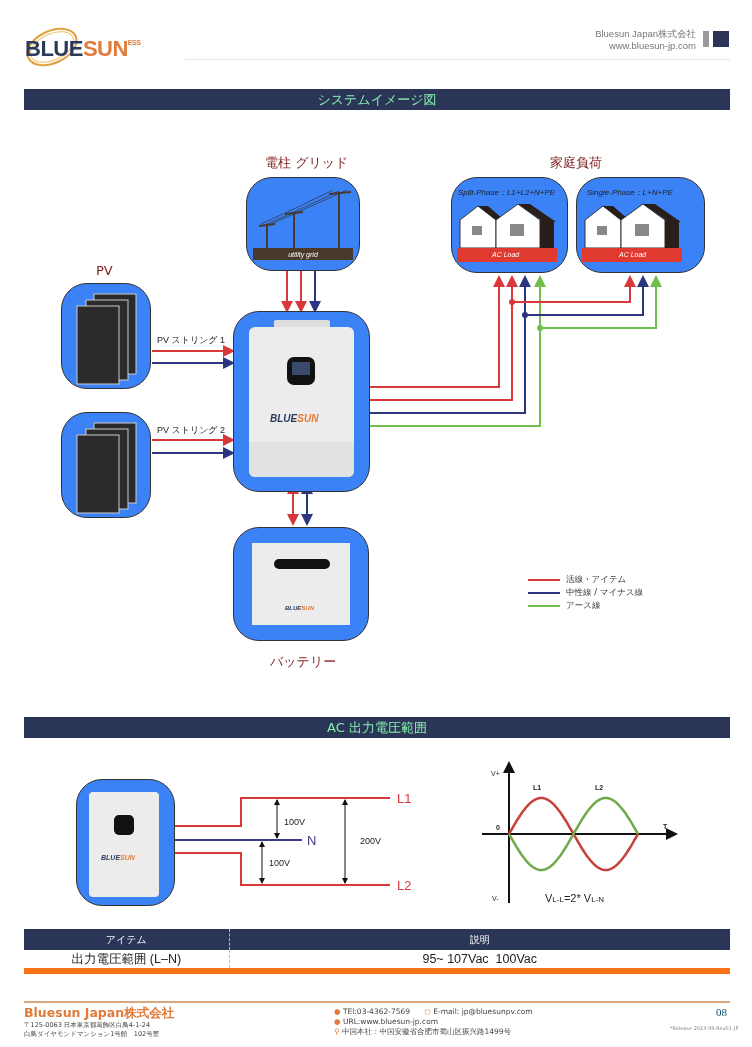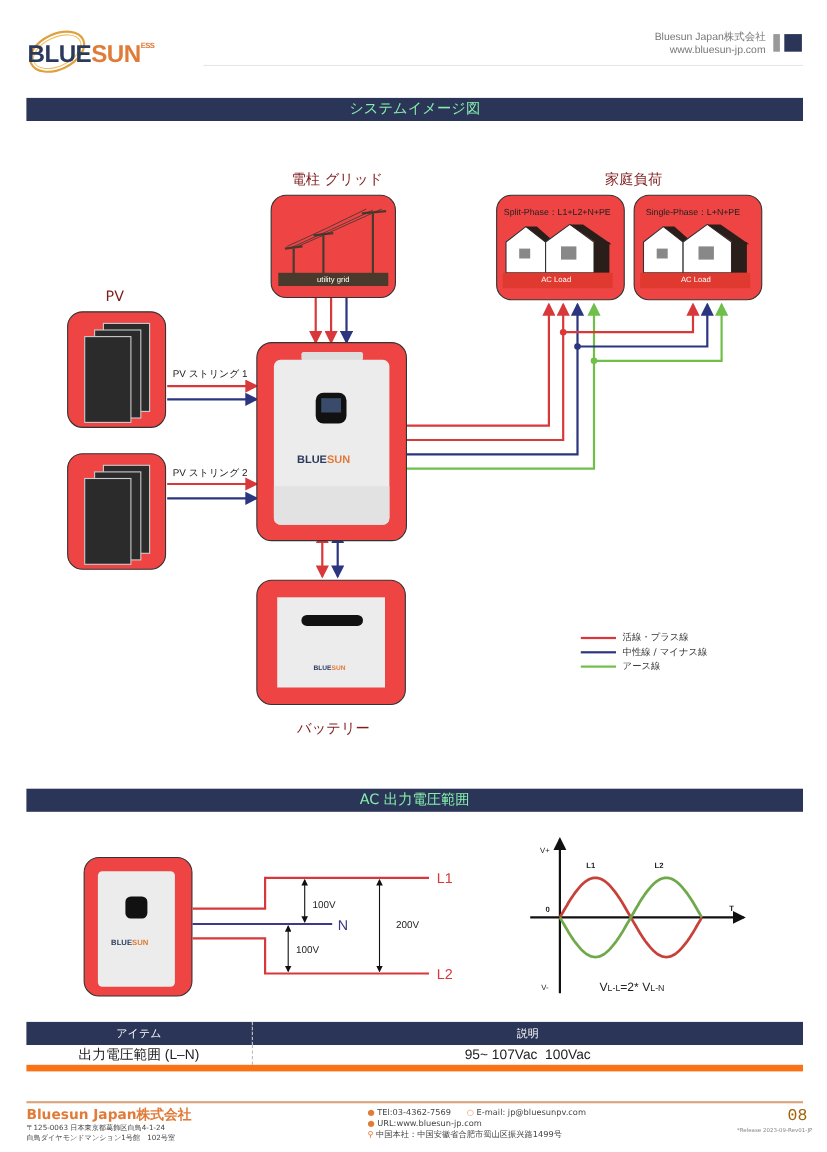--- a/index.html
+++ b/index.html
@@ -11,34 +11,34 @@
   .logo-text .b { color: #2b3a5c; }
   .logo-text .o { color: #e07b39; }
   .logo-text sup { font-size: 7px; color: #e07b39; vertical-align: top; position: relative; top: 3px; }
   .hdr-right { right: 56px; top: 28px; text-align: right; font-family: "Liberation Sans", sans-serif; font-size: 9.5px; color: #777; line-height: 12px; }
   .hdr-sq1 { left: 703px; top: 31px; width: 6px; height: 16px; background: #999; }
   .hdr-sq2 { left: 713px; top: 31px; width: 16px; height: 16px; background: #2b3557; }
   .hdr-line { left: 185px; top: 59px; width: 545px; height: 1px; background: #e6e6e6; }
   .section-bar { left: 24px; width: 706px; height: 21px; background: #2b3557; color: #86efac; text-align: center;
                  font-size: 13px; line-height: 21px; font-family: "DejaVu Sans", sans-serif; }
   .lbl { font-size: 13px; color: #7f1d1d; font-family: "DejaVu Sans", sans-serif; }
-  .box { border: 1.2px solid #333; border-radius: 14px; background: #ef4444; }
+  .box { border: 1.2px solid #333; border-radius: 26px; background: #3b82f6; font-style: italic; }
   .small { font-size: 9px; font-family: "Liberation Sans", sans-serif; color: #222; }
   .legend-item { font-size: 8.5px; color: #333; display: flex; align-items: center; height: 13px; }
   .legend-item .ln { width: 32px; height: 2px; margin-right: 6px; }
   table.spec { position: absolute; left: 24px; top: 929px; width: 706px; border-collapse: collapse; font-family: "Liberation Sans", sans-serif; }
   table.spec th { background: #2b3557; color: #fff; font-weight: normal; font-size: 10px; height: 21px; }
   table.spec td { font-size: 12.5px; height: 21px; text-align: center; border-bottom: 6px solid #f97316; color: #222; }
   table.spec th:first-child, table.spec td:first-child { width: 205px; border-right: 1px dashed #bbb; }
   .foot-line { left: 24px; top: 1001px; width: 706px; height: 2px; background: #d9a67e; }
   .foot-co { left: 24px; top: 1005px; color: #e07b39; font-weight: bold; font-size: 12.5px; font-family: "DejaVu Sans", sans-serif; }
   .foot-addr { left: 24px; top: 1021px; font-size: 6.5px; color: #444; line-height: 9px; }
   .foot-contact { left: 334px; top: 1007px; font-size: 7.5px; color: #444; line-height: 10px; }
   .foot-contact .dot { color: #e07b39; }
-  .pg { left: 716px; top: 1006px; color: #a16207; font-size: 15px; font-family: Liberation Mono, monospace; }
+  .pg { left: 716px; top: 1006px; color: #0c4a6e; font-size: 11px; font-family: Liberation Serif, serif; }
   .rel { left: 670px; top: 1025px; font-size: 5px; color: #888; }
 </style>
 </head>
 <body>
 
 <div class="abs logo">
   <svg width="130" height="50" style="position:absolute;left:0;top:0">
     <ellipse cx="30" cy="25" rx="26" ry="16" fill="none" stroke="#e0a040" stroke-width="2" transform="rotate(-25 30 25)"></ellipse>
     <ellipse cx="30" cy="25" rx="23" ry="13" fill="none" stroke="#f0c060" stroke-width="1" transform="rotate(-25 30 25)"></ellipse>
   </svg>
@@ -130,21 +130,21 @@
     <rect x="44" y="20" width="8" height="28" fill="#2a1e1a"></rect>
     <rect x="20" y="26" width="10" height="9" fill="#888"></rect>
     <polygon points="44,20 66,4 88,20 88,48 44,48" fill="#fff" stroke="#333"></polygon>
     <polygon points="66,4 78,4 104,22 92,22" fill="#2a1e1a"></polygon>
     <rect x="88" y="20" width="14" height="28" fill="#2a1e1a"></rect>
     <rect x="58" y="24" width="14" height="12" fill="#888"></rect>
     <rect x="5" y="48" width="100" height="14" fill="#e03a30"></rect>
   </svg>
   <div class="abs" style="left:40px;top:73px;color:#fff;font-size:7px;font-family:'Liberation Sans',sans-serif">AC Load</div>
 </div>
-<div class="abs box" style="left:576px;top:177px;width:117px;height:96px">
+<div class="abs box" style="left:576px;top:177px;width:129px;height:96px">
   <div class="abs small" style="left:10px;top:9px;font-size:8px">Single-Phase：L+N+PE</div>
   <svg class="abs" style="left:0;top:22px" width="117" height="70">
     <polygon points="8,20 26,6 44,20 44,48 8,48" fill="#fff" stroke="#333"></polygon>
     <polygon points="26,6 36,6 52,20 44,20" fill="#2a1e1a"></polygon>
     <rect x="44" y="20" width="8" height="28" fill="#2a1e1a"></rect>
     <rect x="20" y="26" width="10" height="9" fill="#888"></rect>
     <polygon points="44,20 66,4 88,20 88,48 44,48" fill="#fff" stroke="#333"></polygon>
     <polygon points="66,4 78,4 104,22 92,22" fill="#2a1e1a"></polygon>
     <rect x="88" y="20" width="14" height="28" fill="#2a1e1a"></rect>
     <rect x="58" y="24" width="14" height="12" fill="#888"></rect>
@@ -186,21 +186,21 @@
   <div class="abs" style="left:18px;top:15px;width:98px;height:82px;background:#ececec">
     <div class="abs" style="left:22px;top:16px;width:56px;height:10px;background:#111;border-radius:5px"></div>
     <div class="abs" style="left:33px;top:62px;font-size:6px;font-weight:bold;font-family:'Liberation Sans',sans-serif"><span style="color:#2b3a5c">BLUE</span><span style="color:#e07b39">SUN</span></div>
   </div>
 </div>
 <div class="abs lbl" style="left:270px;top:653px">バッテリー</div>
 
 <div class="abs" style="left:528px;top:573px">
   <div class="legend-item">
       <span class="ln" style="background:#d9383a"></span>
-      <span>活線・プラス線</span>
+      <span>活線・アイテム</span>
     </div>
   <div class="legend-item">
       <span class="ln" style="background:#2b3580"></span>
       <span>中性線 / マイナス線</span>
     </div>
   <div class="legend-item">
       <span class="ln" style="background:#6fbf4a"></span>
       <span>アース線</span>
     </div>
 </div>

